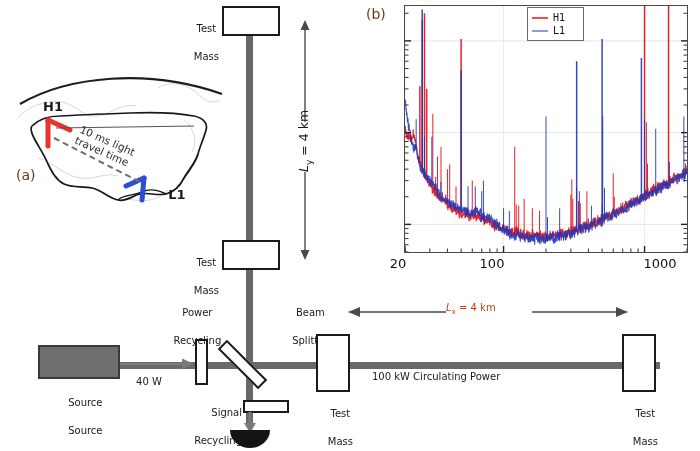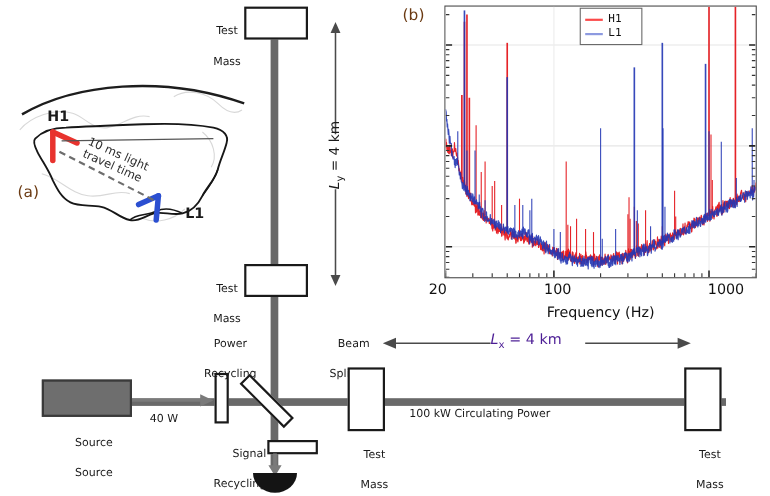--- a/index.html
+++ b/index.html
@@ -114,27 +114,27 @@
     <path d="M9 154 L9 238" stroke="#4a4a4a" stroke-width="1.4"></path>
     <path d="M9 2 L4.5 12 L13.5 12 Z" fill="#4a4a4a"></path>
     <path d="M9 242 L4.5 232 L13.5 232 Z" fill="#4a4a4a"></path>
   </svg>
   <div style="position:absolute;left:296px;top:172px;transform:rotate(-90deg);transform-origin:left top;
               font-size:12.5px;color:#1a1a1a;white-space:nowrap;">
     <i>L</i><sub>y</sub><span> = 4 km</span>
   </div>
 
   <div class="mirror-thin" style="left:195px;top:339px;width:13px;height:46px;"></div>
-  <div class="lbl" style="left:164px;top:292px;width:78px;text-align:center;">
+  <div class="lbl" style="left:152px;top:292px;width:78px;text-align:center;">
     <span>Power</span><br>
     <span>Recycling</span>
   </div>
 
   <div class="bs" style="left:236px;top:336px;width:13px;height:57px;"></div>
-  <div class="lbl" style="left:272px;top:292px;width:64px;text-align:right;">
+  <div class="lbl" style="left:272px;top:292px;width:64px;">
     <span>Beam</span><br>
     <span>Splitter</span>
   </div>
 
   <div class="mirror-thin" style="left:243px;top:400px;width:46px;height:13px;"></div>
   <div class="lbl" style="left:178px;top:392px;width:64px;text-align:right;">
     <span>Signal</span><br>
     <span>Recycling</span>
   </div>
 
@@ -170,21 +170,21 @@
     <span>Test</span><br>
     <span>Mass</span>
   </div>
 
   <svg class="abs" style="left:346px;top:304px;" width="284" height="16" viewBox="0 0 284 16">
     <path d="M10 8 L100 8" stroke="#4a4a4a" stroke-width="1.4"></path>
     <path d="M186 8 L274 8" stroke="#4a4a4a" stroke-width="1.4"></path>
     <path d="M2 8 L14 3 L14 13 Z" fill="#4a4a4a"></path>
     <path d="M282 8 L270 3 L270 13 Z" fill="#4a4a4a"></path>
   </svg>
-  <div style="position:absolute;left:446px;top:302px;font-size:13px;color:#4c1d95;white-space:nowrap;">
+  <div style="position:absolute;left:446px;top:302px;font-size:10px;color:#c2410c;white-space:nowrap;">
     <i>L</i><sub>x</sub><span> = 4 km</span>
   </div>
 
   <div class="lbl" style="left:372px;top:370px;width:250px;text-align:left;">100 kW Circulating Power</div>
 
   <div id="panel-b-label">(b)</div>
 
   <div id="panel-b">
     <svg id="plot-svg" width="282" height="246" viewBox="0 0 282 246" preserveAspectRatio="none">
       <g id="grid-layer">
@@ -334,24 +334,23 @@
           <line x1="282" x2="276" y1="34.88" y2="34.88" stroke="#222" stroke-width="1.4"></line>
           <line x1="0" x2="6" y1="126.63" y2="126.63" stroke="#222" stroke-width="1.4"></line>
           <line x1="282" x2="276" y1="126.63" y2="126.63" stroke="#222" stroke-width="1.4"></line>
           <line x1="0" x2="6" y1="218.38" y2="218.38" stroke="#222" stroke-width="1.4"></line>
           <line x1="282" x2="276" y1="218.38" y2="218.38" stroke="#222" stroke-width="1.4"></line>
         </g>
     </svg>
   </div>
 
   <div class="xtick-lbl" style="left:398px;">20</div>
-  <div class="xtick-lbl" style="left:492px;margin-left:15px;">100</div>
+  <div class="xtick-lbl" style="left:492px;">100</div>
   <div class="xtick-lbl" style="left:660px;">1000</div>
 
-  <div id="xlabel">Frequency (Hz)</div>
 
   <div id="legend">
     <div class="leg-row">
       <span class="leg-swatch" style="background:#fb4a4a;"></span>
       <span class="leg-txt">H1</span>
     </div>
     <div class="leg-row">
       <span class="leg-swatch" style="background:#8d9ae0;"></span>
       <span class="leg-txt">L1</span>
     </div>

